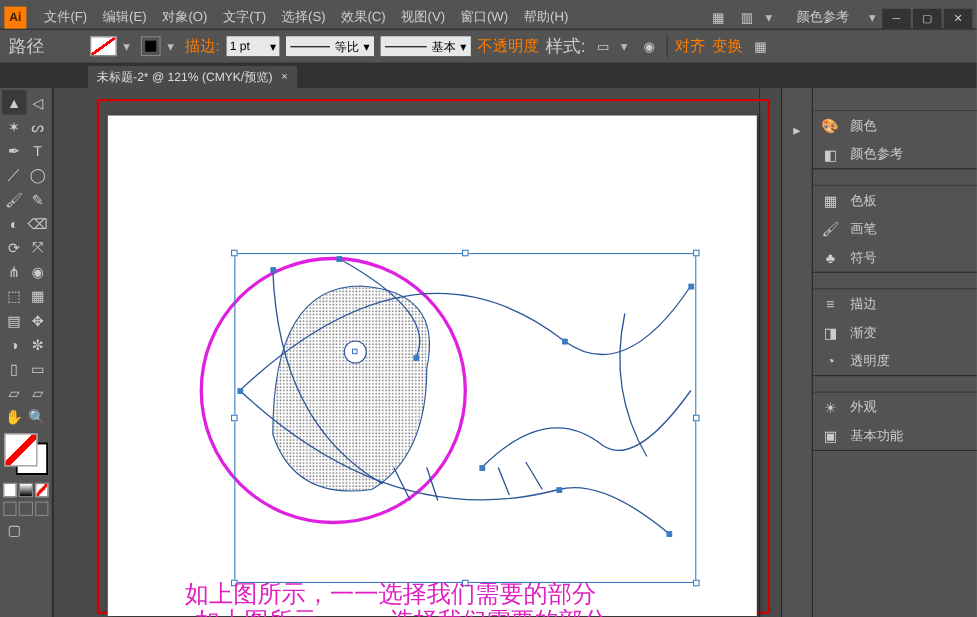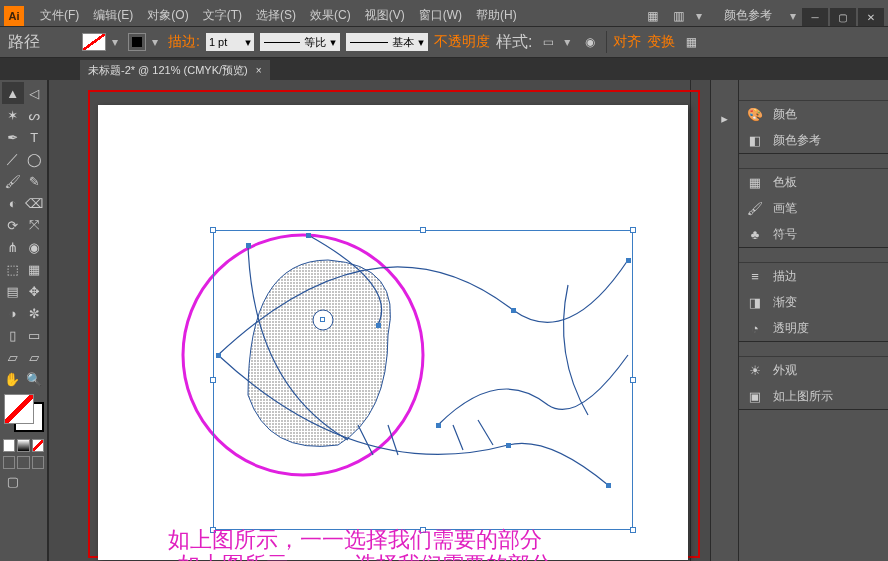--- a/index.html
+++ b/index.html
@@ -316,17 +316,17 @@
         </div>
     </div>
     <div class="panel-gap"></div>
     <div class="panel-group">
       <div class="panel-item">
           <span class="panel-icon">☀</span>
           <span>外观</span>
         </div>
       <div class="panel-item">
           <span class="panel-icon">▣</span>
-          <span>如上图所示</span>
+          <span>基本功能</span>
         </div>
     </div>
   </div>
 </div>
 
 </body></html>

